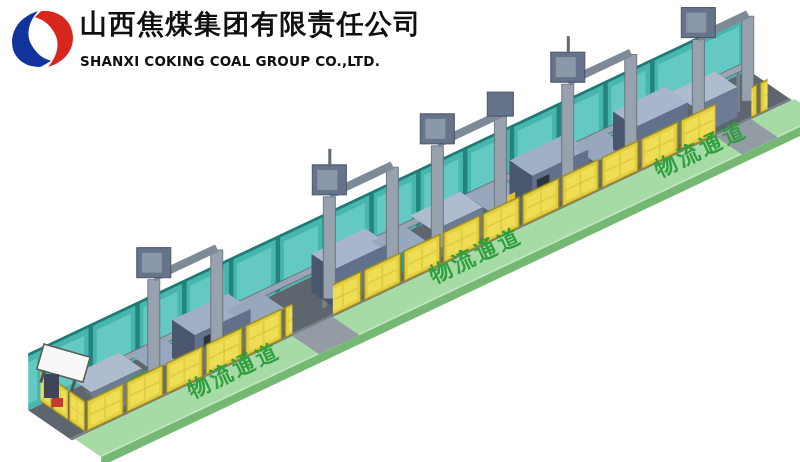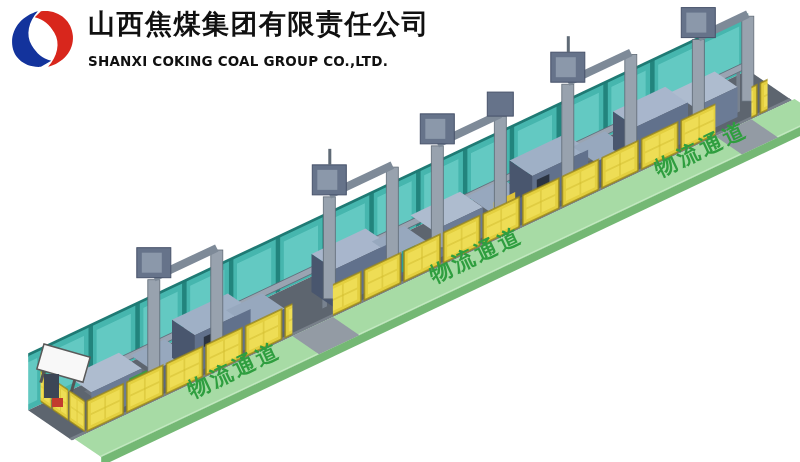--- a/index.html
+++ b/index.html
@@ -1,18 +1,18 @@
 <!DOCTYPE html>
 <html><head>
 <meta charset="utf-8">
 <style>
   html,body{margin:0;padding:0;background:#ffffff;}
   .stage{position:relative;width:800px;height:462px;background:#ffffff;overflow:hidden;
          font-family:"DejaVu Sans","Liberation Sans",sans-serif;}
-  .header{position:absolute;top:8px;left:10px;display:flex;align-items:center;gap:12px;z-index:5;}
+  .header{position:absolute;top:8px;left:10px;display:flex;align-items:center;gap:4px;z-index:5;}
   .logo{width:66px;height:60px;flex:0 0 auto;}
   .names .zh{font-size:27px;font-weight:700;color:#101010;letter-spacing:1.5px;line-height:1.15;}
   .names .en{font-size:13.5px;font-weight:700;color:#101010;letter-spacing:0.2px;margin-top:14px;}
   .scene{position:absolute;top:0;left:0;}
   .wlabel{font-family:"DejaVu Sans","Liberation Sans",sans-serif;font-size:22px;font-weight:700;letter-spacing:3px;}
 </style>
 </head>
 <body>
 
 <div class="stage">

